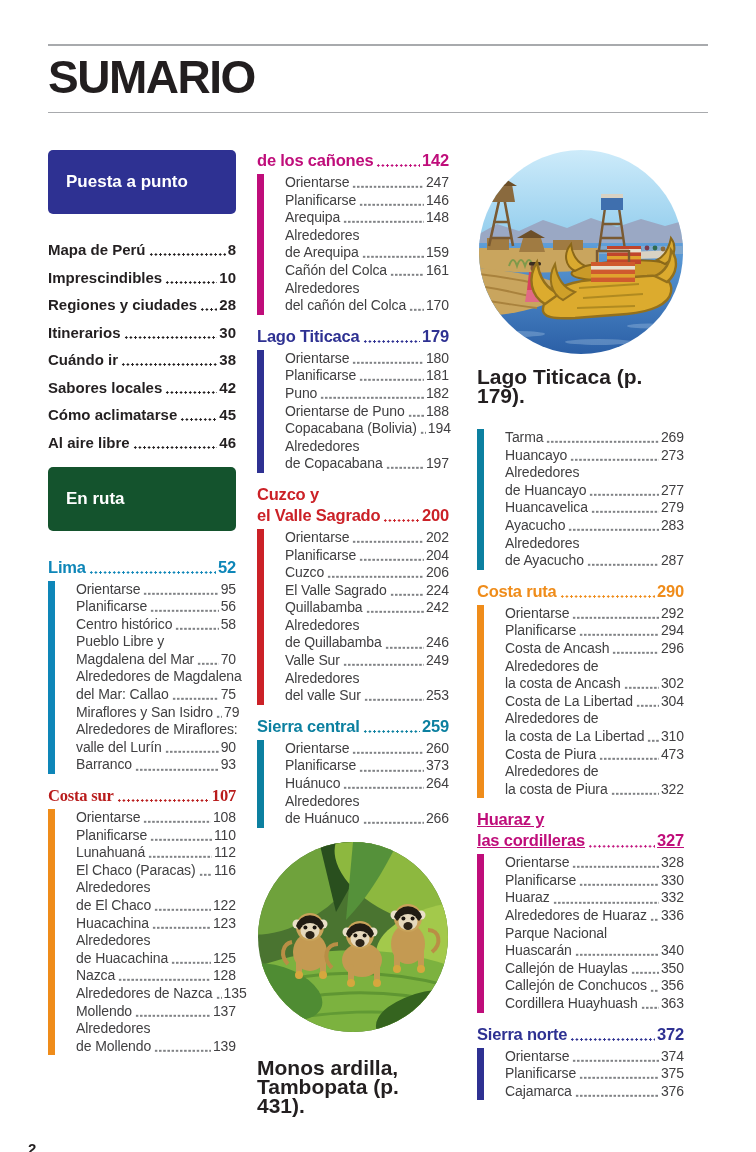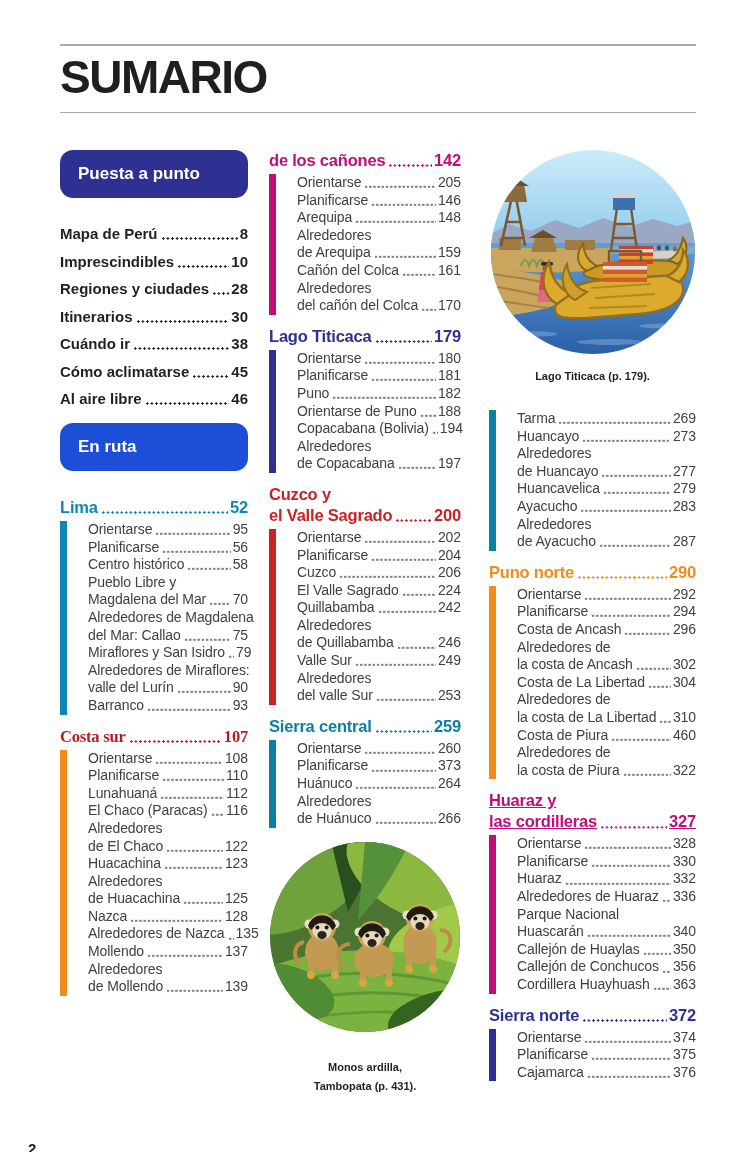--- a/index.html
+++ b/index.html
@@ -1,34 +1,34 @@
 <!DOCTYPE html>
 <html><head>
 <meta charset="utf-8">
 <style>
   html,body{margin:0;padding:0;}
   body{
     width:756px;height:1152px;background:#ffffff;position:relative;
     font-family:"Liberation Sans","DejaVu Sans",sans-serif;
     -webkit-font-smoothing:antialiased;overflow:hidden;
   }
-  .page{padding:0 60px;position:relative;}
+  .page{padding:0 48px;position:relative;}
   .rule{height:1.5px;background:#a8aaad;}
   .rule.top{margin-top:44px;}
   .main-title{
     font-size:46px;font-weight:bold;color:#221e1f;letter-spacing:-1.5px;
     margin:7px 0 11px 0;line-height:48px;
   }
   .content{display:flex;margin-top:37px;align-items:flex-start;}
   .col1{width:188px;flex:none;}
   .col2{width:192px;flex:none;margin-left:21px;}
   .col3{width:207px;flex:none;margin-left:28px;}
 
   .badge{
-    height:48px;border-radius:13px;display:flex;align-items:center;
+    height:64px;border-radius:5px;display:flex;align-items:center;
     padding-left:18px;color:#fff;font-weight:bold;font-size:17px;box-sizing:border-box;
   }
   .front-list{margin-top:26px;}
   .front-list .row{margin-bottom:7.5px;}
   .front-list .row .txt,.front-list .row .pg{
     font-weight:bold;font-size:15px;color:#231f20;
   }
   .front-list .leader{color:#231f20;}
   .badge-2{margin-top:14px;}
   .sections{margin-top:26px;}
@@ -54,21 +54,21 @@
   .entry-list .txt,.entry-list .pg{font-size:14px;color:#414042;letter-spacing:-0.1px;}
   .entry-list .leader{color:#808285;height:4px;margin-bottom:2.5px;
     background-image:radial-gradient(circle,currentColor 1px,transparent 1.15px);
     background-size:4.2px 4.2px;}
 
   .photo-circle{border-radius:50%;overflow:hidden;flex:none;}
   .photo-circle svg{display:block;}
   .photo-3{width:204px;height:204px;margin:0 auto;}
   .photo-2{width:190px;height:190px;margin:14px auto 0 auto;}
   .caption{
-    text-align:center;font-weight:bold;font-size:11px;color:#231f20;
+    text-align:left;font-weight:bold;font-size:21px;color:#231f20;
     margin-top:13px;line-height:19px;
   }
   .caption-2{margin-top:26px;}
   .col3 .sections{margin-top:24px;}
 
   .page-number{
     position:absolute;left:28px;top:1096px;font-weight:bold;font-size:15px;color:#231f20;
   }
 </style>
 </head>
@@ -103,31 +103,36 @@
             <span class="txt">Itinerarios</span>
             <span class="leader"></span>
             <span class="pg">30</span>
           </div>
           <div class="row">
             <span class="txt">Cuándo ir</span>
             <span class="leader"></span>
             <span class="pg">38</span>
           </div>
           <div class="row">
+            <span class="txt">Sabores locales</span>
+            <span class="leader"></span>
+            <span class="pg">42</span>
+          </div>
+          <div class="row">
             <span class="txt">Cómo aclimatarse</span>
             <span class="leader"></span>
             <span class="pg">45</span>
           </div>
           <div class="row">
             <span class="txt">Al aire libre</span>
             <span class="leader"></span>
             <span class="pg">46</span>
           </div>
         </div>
-      <div class="badge badge-2" id="badge-enruta" style="background: #1d4ed8;">En ruta</div>
+      <div class="badge badge-2" id="badge-enruta" style="background: #14532d;">En ruta</div>
       <div class="sections">
           <div class="toc-section">
             <div class="sec-header" style="color: rgb(14, 134, 184);">
               <div class="row">
                 <span class="txt">Lima</span>
                 <span class="leader"></span>
                 <span class="pg">52</span>
               </div>
             </div>
             <div class="entries">
@@ -275,21 +280,21 @@
                 <span class="leader"></span>
                 <span class="pg">142</span>
               </div>
             </div>
             <div class="entries">
               <div class="bar" style="background: rgb(191, 13, 122);"></div>
               <div class="entry-list">
                 <div class="row">
                   <span class="txt">Orientarse</span>
                   <span class="leader"></span>
-                  <span class="pg">205</span>
+                  <span class="pg">247</span>
                 </div>
                 <div class="row">
                   <span class="txt">Planificarse</span>
                   <span class="leader"></span>
                   <span class="pg">146</span>
                 </div>
                 <div class="row">
                   <span class="txt">Arequipa</span>
                   <span class="leader"></span>
                   <span class="pg">148</span>
@@ -650,21 +655,21 @@
                   <span class="txt">de Ayacucho</span>
                   <span class="leader"></span>
                   <span class="pg">287</span>
                 </div>
               </div>
             </div>
           </div>
           <div class="toc-section">
             <div class="sec-header" style="color: rgb(239, 140, 26);">
               <div class="row">
-                <span class="txt">Puno norte</span>
+                <span class="txt">Costa ruta</span>
                 <span class="leader"></span>
                 <span class="pg">290</span>
               </div>
             </div>
             <div class="entries">
               <div class="bar" style="background: rgb(239, 140, 26);"></div>
               <div class="entry-list">
                 <div class="row">
                   <span class="txt">Orientarse</span>
                   <span class="leader"></span>
@@ -697,21 +702,21 @@
                   <span class="txt">Alrededores de</span>
                 </div>
                 <div class="row">
                   <span class="txt">la costa de La Libertad</span>
                   <span class="leader"></span>
                   <span class="pg">310</span>
                 </div>
                 <div class="row">
                   <span class="txt">Costa de Piura</span>
                   <span class="leader"></span>
-                  <span class="pg">460</span>
+                  <span class="pg">473</span>
                 </div>
                 <div class="row">
                   <span class="txt">Alrededores de</span>
                 </div>
                 <div class="row">
                   <span class="txt">la costa de Piura</span>
                   <span class="leader"></span>
                   <span class="pg">322</span>
                 </div>
               </div>

